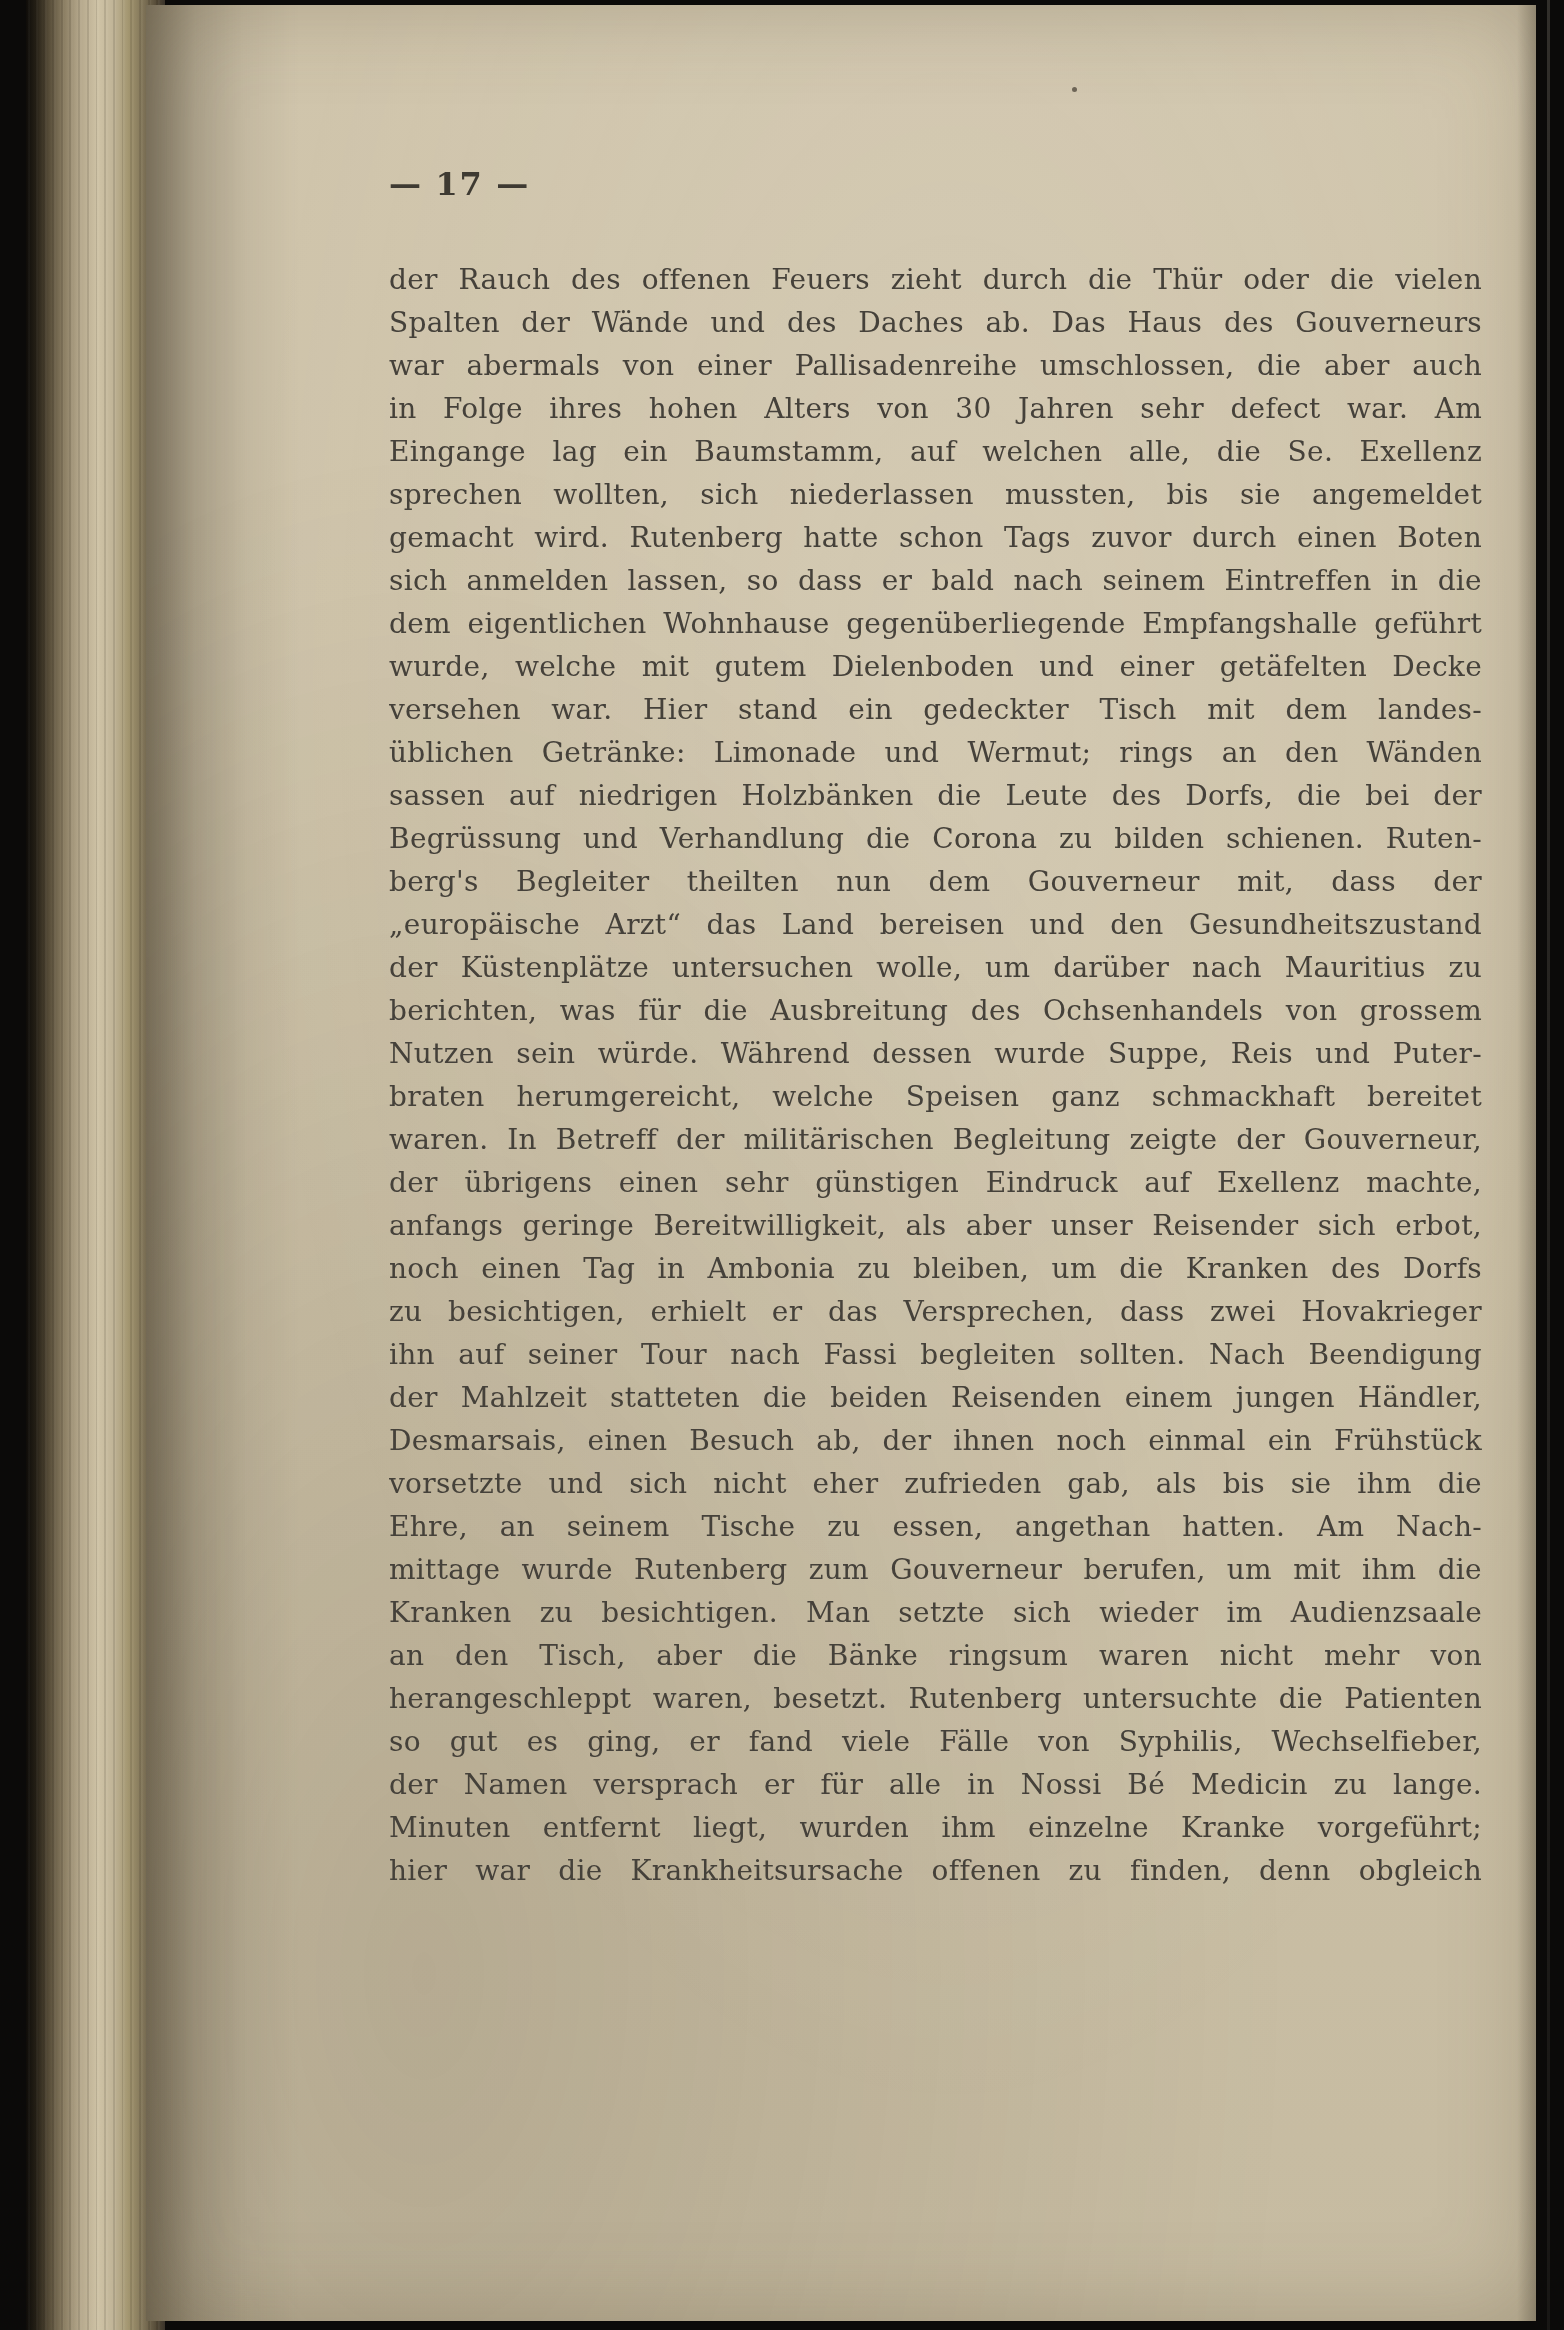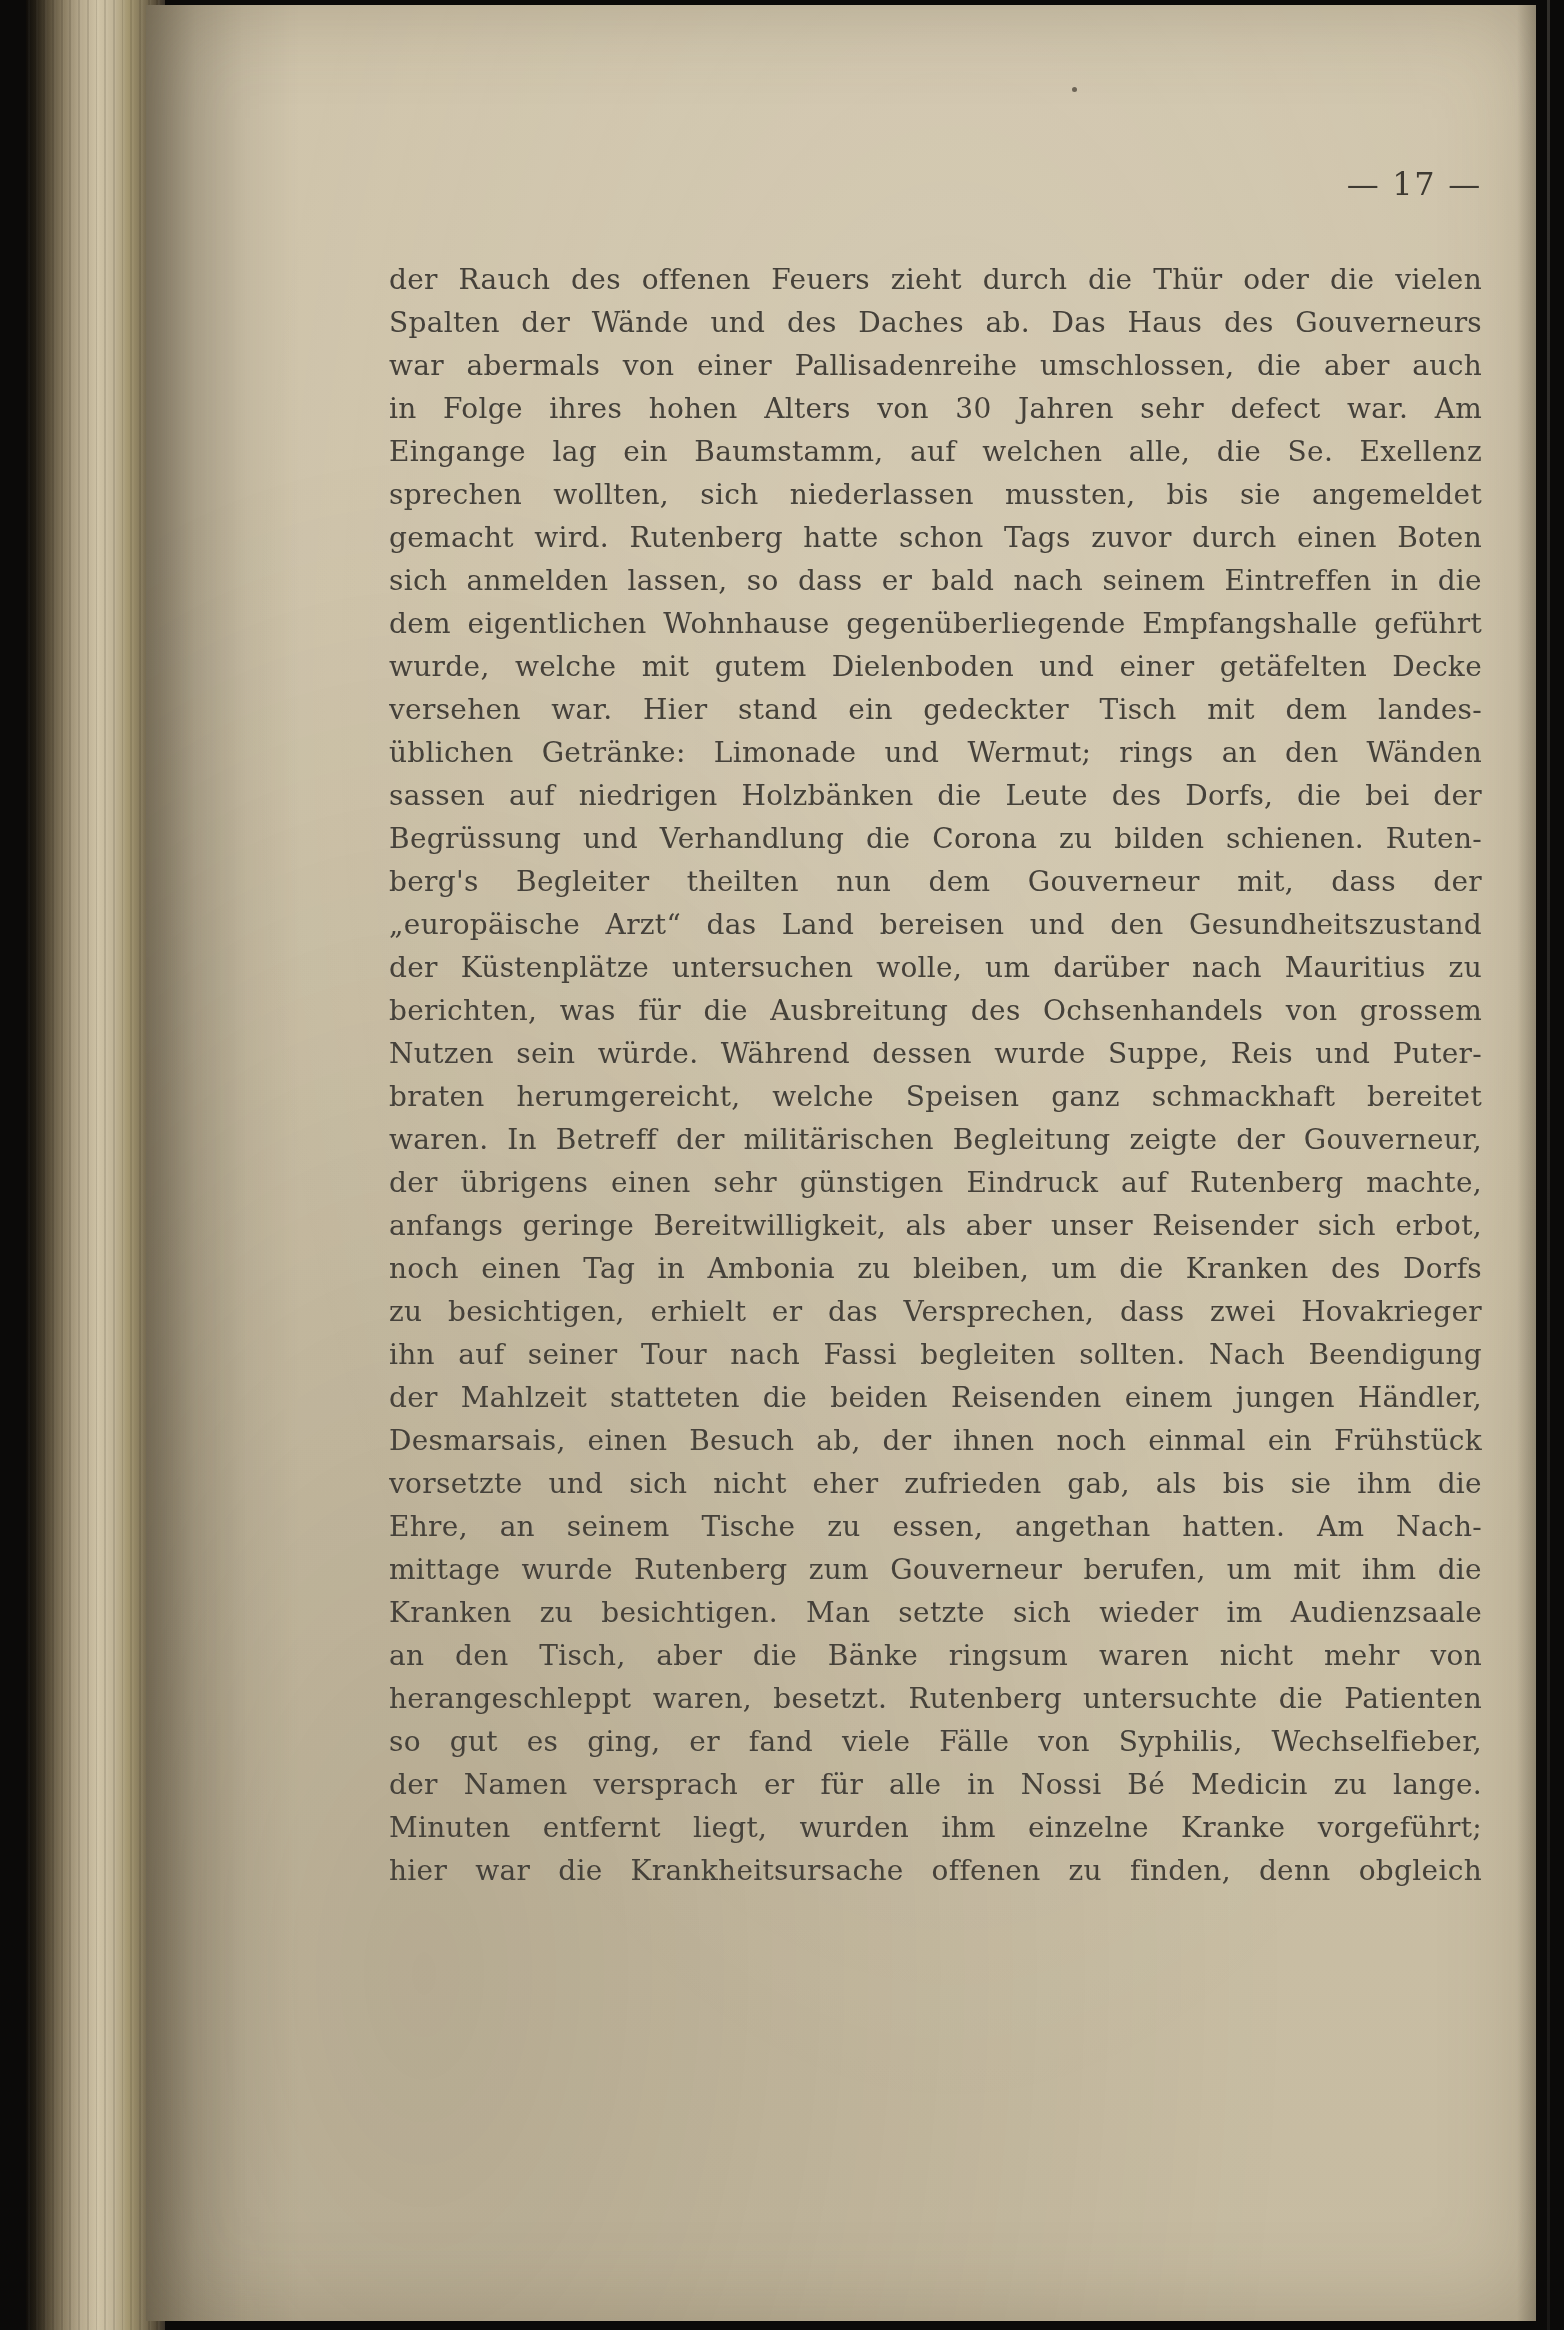--- a/index.html
+++ b/index.html
@@ -47,23 +47,23 @@
       linear-gradient(90deg, rgba(46,38,24,0.50) 0%, rgba(46,38,24,0.22) 3.5%, rgba(46,38,24,0.08) 7%, rgba(46,38,24,0) 11%),
       linear-gradient(180deg, #d0c5ac 0%, var(--paper) 45%, #c6bba1 100%);
     box-shadow:inset 0 0 95px rgba(88,75,50,0.30);
   }
   .page::after{ 
     content:"";position:absolute;top:0;right:0;width:19px;height:100%;
     background:linear-gradient(270deg, rgba(40,34,22,0.28), rgba(40,34,22,0));
   }
   .page-number{
     position:absolute;top:161px;left:243px;width:1093px;
-    text-align:right;
+    text-align:left;
     font-family:"DejaVu Serif", serif;
-    font-size:32px;line-height:36px;font-weight:normal;
+    font-size:32px;line-height:36px;font-weight:bold;
     letter-spacing:1.7px;
     color:#3e3a32;
   }
   .page-body{
     position:absolute;top:253px;left:243px;width:1093px;
   }
   .line{
     font-family:"DejaVu Serif", serif;
     font-size:28px;
     line-height:43px;
@@ -112,21 +112,21 @@
         <div class="line">üblichen Getränke: Limonade und Wermut; rings an den Wänden</div>
         <div class="line">sassen auf niedrigen Holzbänken die Leute des Dorfs, die bei der</div>
         <div class="line">Begrüssung und Verhandlung die Corona zu bilden schienen. Ruten-</div>
         <div class="line">berg's Begleiter theilten nun dem Gouverneur mit, dass der</div>
         <div class="line">„europäische Arzt“ das Land bereisen und den Gesundheitszustand</div>
         <div class="line">der Küstenplätze untersuchen wolle, um darüber nach Mauritius zu</div>
         <div class="line">berichten, was für die Ausbreitung des Ochsenhandels von grossem</div>
         <div class="line">Nutzen sein würde. Während dessen wurde Suppe, Reis und Puter-</div>
         <div class="line">braten herumgereicht, welche Speisen ganz schmackhaft bereitet</div>
         <div class="line">waren. In Betreff der militärischen Begleitung zeigte der Gouverneur,</div>
-        <div class="line">der übrigens einen sehr günstigen Eindruck auf Rutenberg machte,</div>
+        <div class="line">der übrigens einen sehr günstigen Eindruck auf Exellenz machte,</div>
         <div class="line">anfangs geringe Bereitwilligkeit, als aber unser Reisender sich erbot,</div>
         <div class="line">noch einen Tag in Ambonia zu bleiben, um die Kranken des Dorfs</div>
         <div class="line">zu besichtigen, erhielt er das Versprechen, dass zwei Hovakrieger</div>
         <div class="line">ihn auf seiner Tour nach Fassi begleiten sollten. Nach Beendigung</div>
         <div class="line">der Mahlzeit statteten die beiden Reisenden einem jungen Händler,</div>
         <div class="line">Desmarsais, einen Besuch ab, der ihnen noch einmal ein Frühstück</div>
         <div class="line">vorsetzte und sich nicht eher zufrieden gab, als bis sie ihm die</div>
         <div class="line">Ehre, an seinem Tische zu essen, angethan hatten. Am Nach-</div>
         <div class="line">mittage wurde Rutenberg zum Gouverneur berufen, um mit ihm die</div>
         <div class="line">Kranken zu besichtigen. Man setzte sich wieder im Audienzsaale</div>

